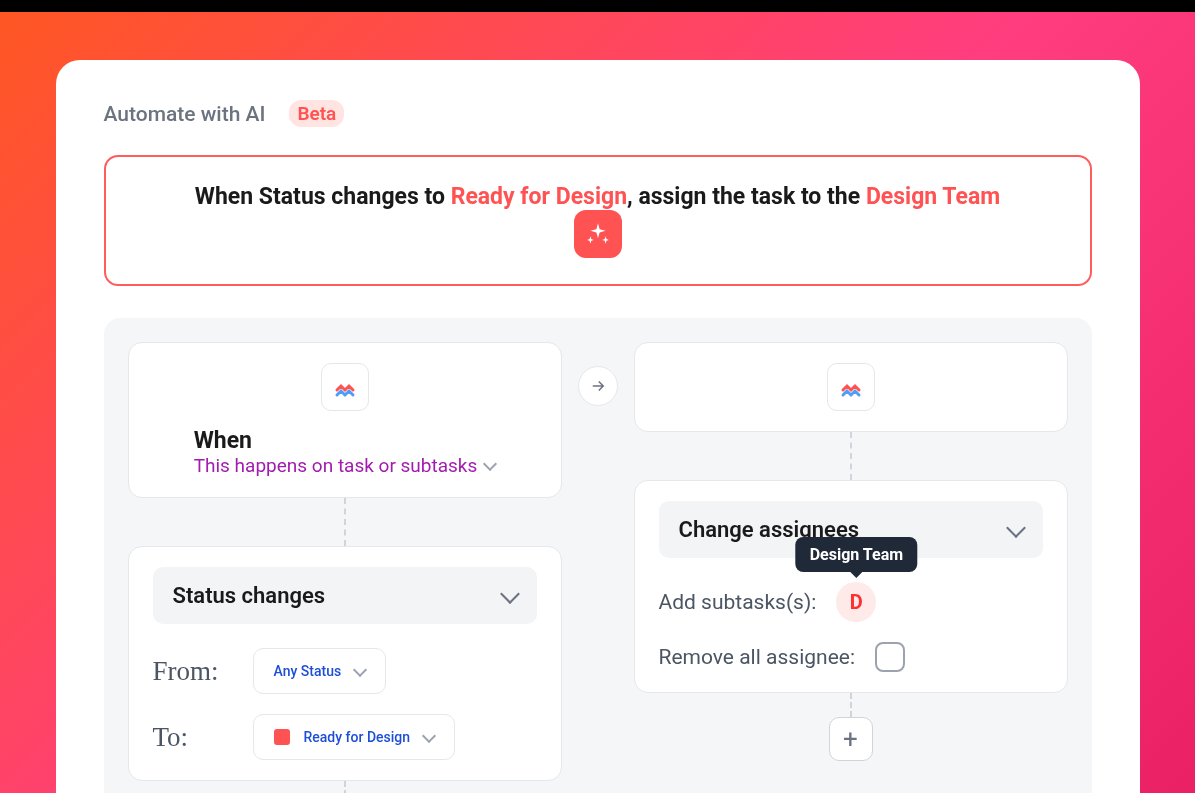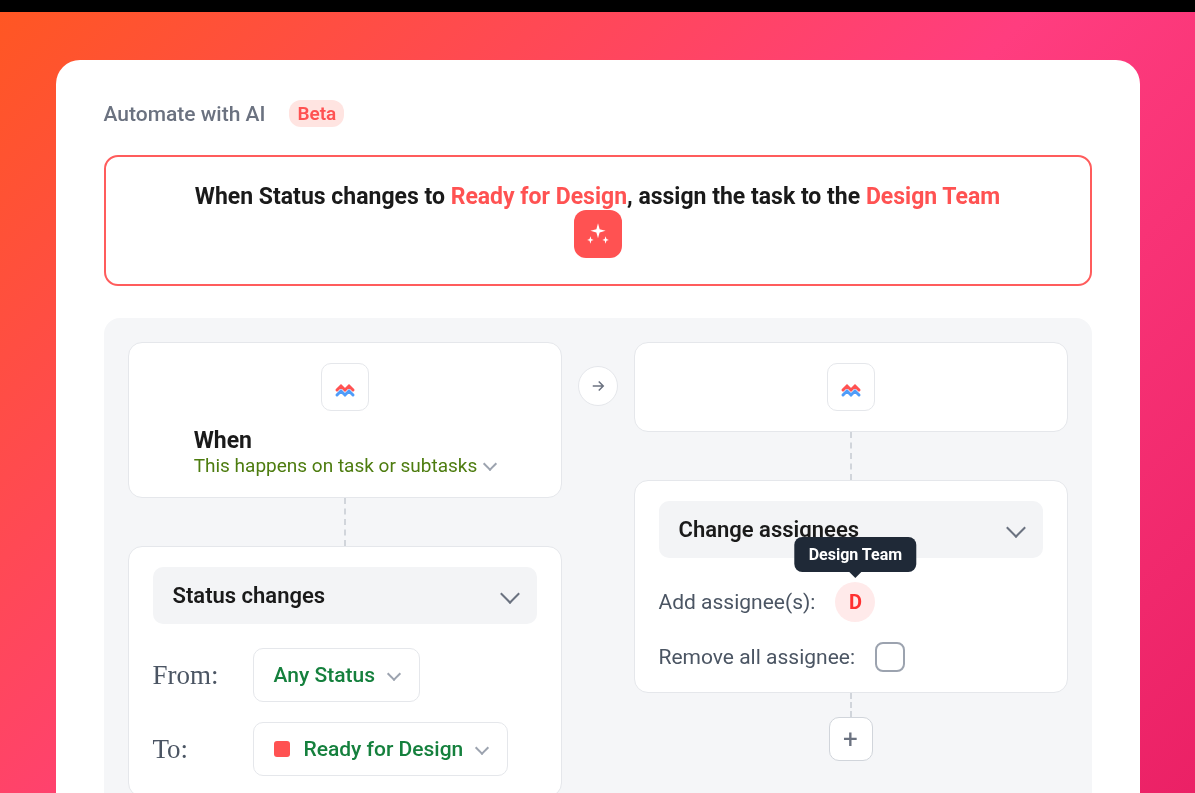--- a/index.html
+++ b/index.html
@@ -117,21 +117,21 @@
       justify-content: center;
       flex-shrink: 0;
     }
     .card-title {
       font-size: 23px;
       font-weight: 700;
       color: #1a1a1a;
     }
     .card-subtitle {
       font-size: 19px;
-      color: #4d7c0f;
+      color: #a21caf;
       display: flex;
       align-items: center;
       gap: 8px;
     }
     .arrow-circle {
       width: 40px;
       height: 40px;
       background: #fff;
       border: 1px solid #e5e7eb;
       border-radius: 50%;
@@ -184,22 +184,22 @@
       font-size: 21px;
       color: #4b5563;
     }
     .dropdown {
       border: 1px solid #e5e7eb;
       border-radius: 10px;
       padding: 14px 20px;
       display: flex;
       align-items: center;
       gap: 14px;
-      font-size: 21px;
-      color: #15803d;
+      font-size: 14px;
+      color: #1d4ed8;
       font-weight: 500;
     }
     .status-dot {
       width: 16px;
       height: 16px;
       background: #ff5252;
       border-radius: 3px;
     }
     .checkbox {
       width: 30px;
@@ -360,21 +360,21 @@
       </div>
 
       <div class="connector"></div>
 
       <div class="card-body">
         <div class="trigger-select">
           <span class="trigger-label">Change assignees</span>
           <span class="chevron"></span>
         </div>
         <div class="field-row">
-          <span class="field-label-wide">Add assignee(s):</span>
+          <span class="field-label-wide">Add subtasks(s):</span>
           <div class="avatar">
             <div class="tooltip">Design Team</div>
             <span>D</span>
           </div>
         </div>
         <div class="field-row" style="margin-bottom:0">
           <span class="field-label-wide">Remove all assignee:</span>
           <div class="checkbox"></div>
         </div>
       </div>

